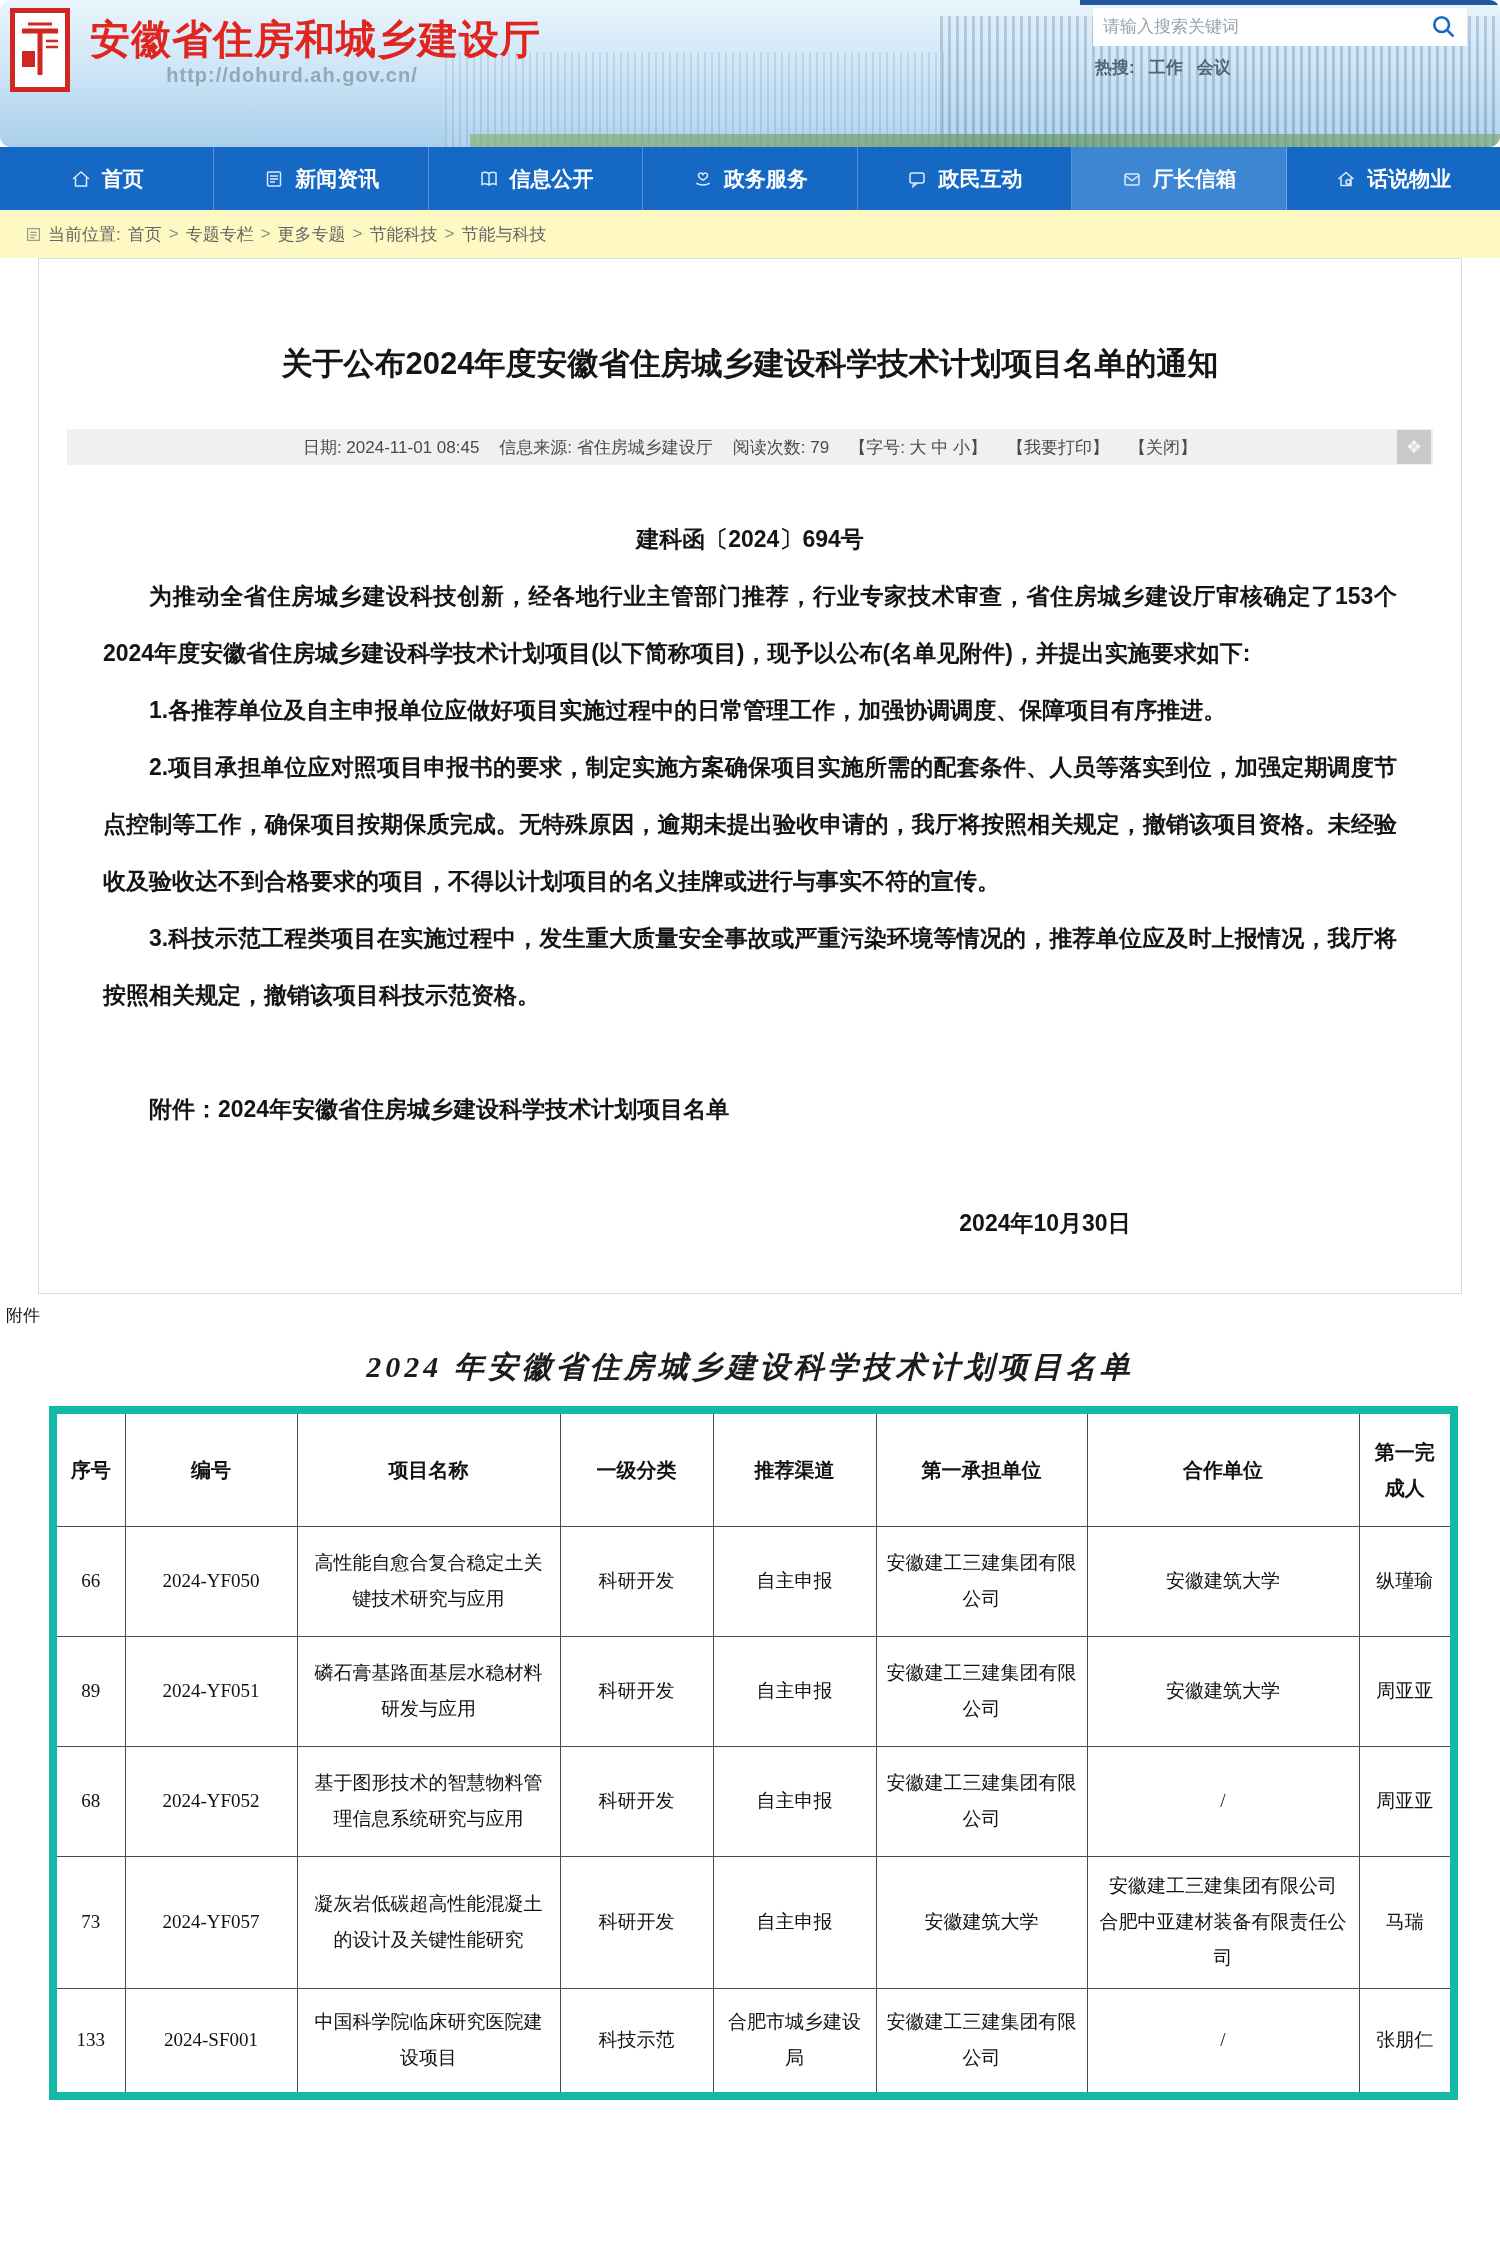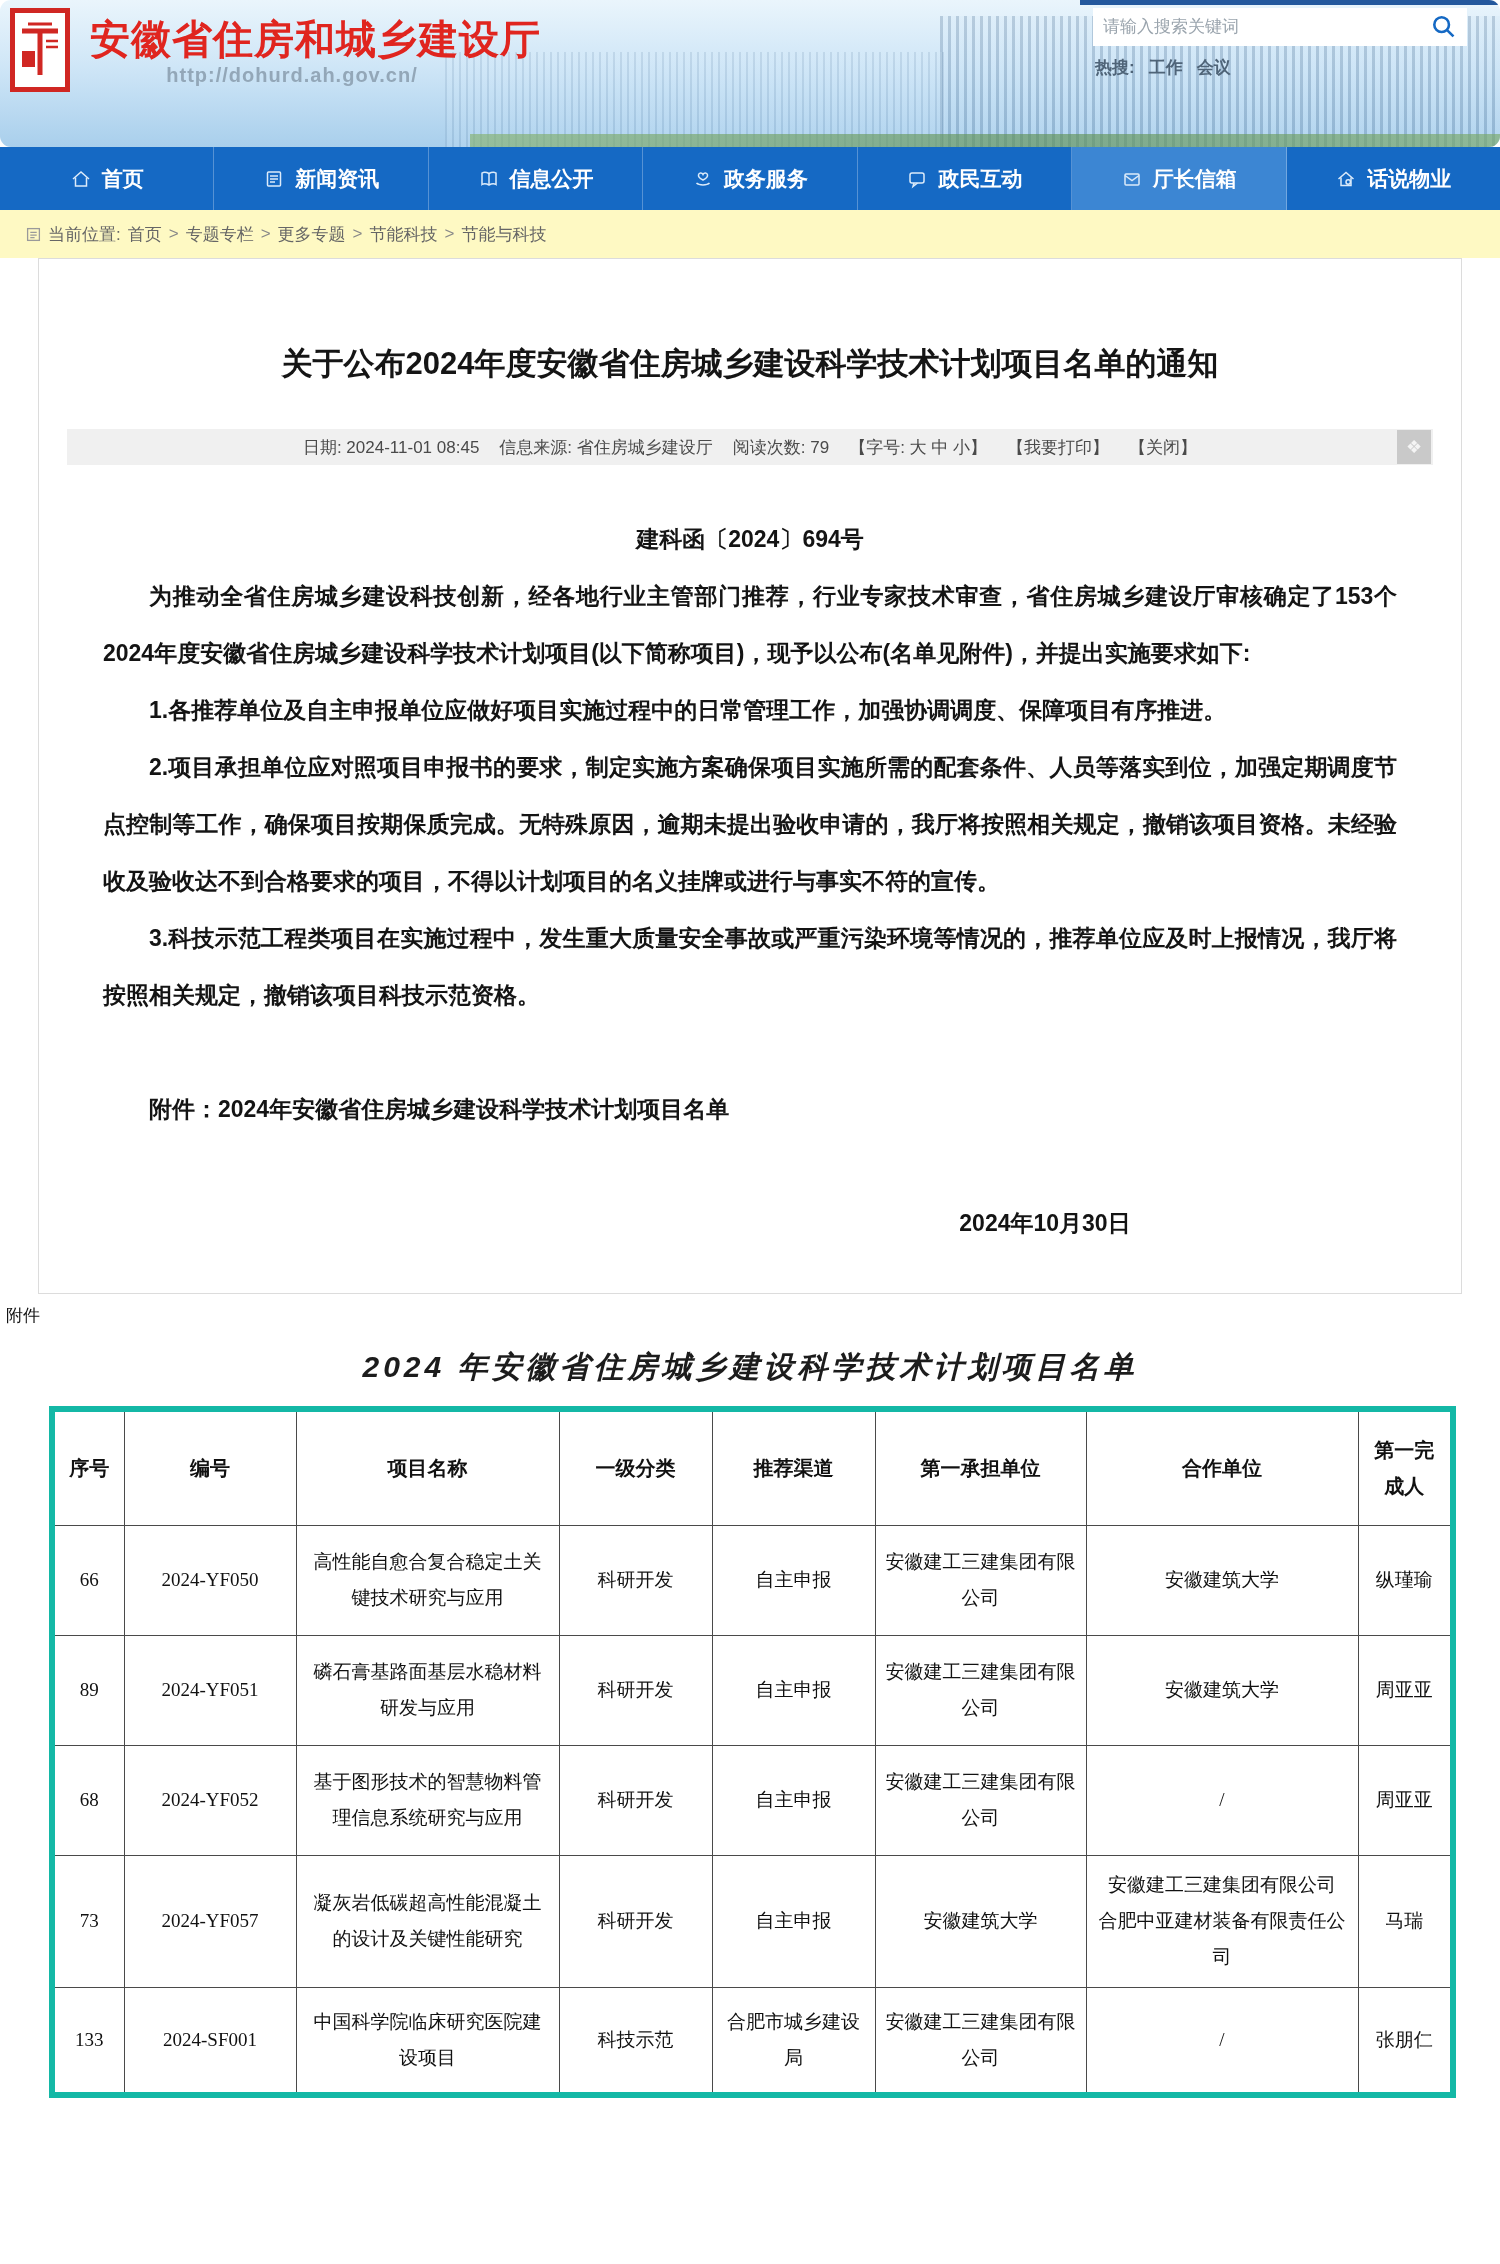--- a/index.html
+++ b/index.html
@@ -57,26 +57,26 @@
   .article-body { margin:0 64px; font-size:23px; font-weight:bold; color:#141414;
     line-height:57px; text-align:justify; }
   .doc-num { margin-top:46px; text-align:center; }
   .indent { text-indent:2em; }
   .attach-line { margin-top:57px; }
   .sign-date { margin-top:57px; width:300px; margin-left:792px; text-align:center; }
 
   
   .attach-label { margin:10px 0 0 6px; font-size:17px; color:#111; }
   .attach-title { margin-top:20px; text-align:center; font-size:30px; font-weight:bold;
-    font-style:italic; letter-spacing:4px; color:#1c1c1c; font-family:Liberation Sans, sans-serif; }
+    font-style:italic; letter-spacing:4px; color:#1c1c1c; font-family:Liberation Serif, serif; }
   .proj-table { margin:18px 0 0 49px; width:1401px; border-collapse:collapse; table-layout:fixed;
     font-family:"Liberation Serif", serif; color:#111; }
   .proj-table th, .proj-table td { border:1px solid #4a4a4a; text-align:center;
     vertical-align:middle; padding:4px 10px; }
-  .proj-table { border:6px solid #14b8a6; }
+  .proj-table { border:8px solid #14b8a6; }
   .proj-table th { font-size:20px; font-weight:bold; height:116px; line-height:1.8; }
   .proj-table td { font-size:19px; line-height:1.9; font-weight:normal; }
   tr.r1 td, tr.r2 td, tr.r3 td { height:110px; }
   tr.r4 td { height:132px; }
   tr.r5 td { height:108px; }
   tr.r4 td, tr.r5 td { border-top-style:dashed; border-top-color:#8a8a8a; }
 </style>
 </head>
 <body>
 

